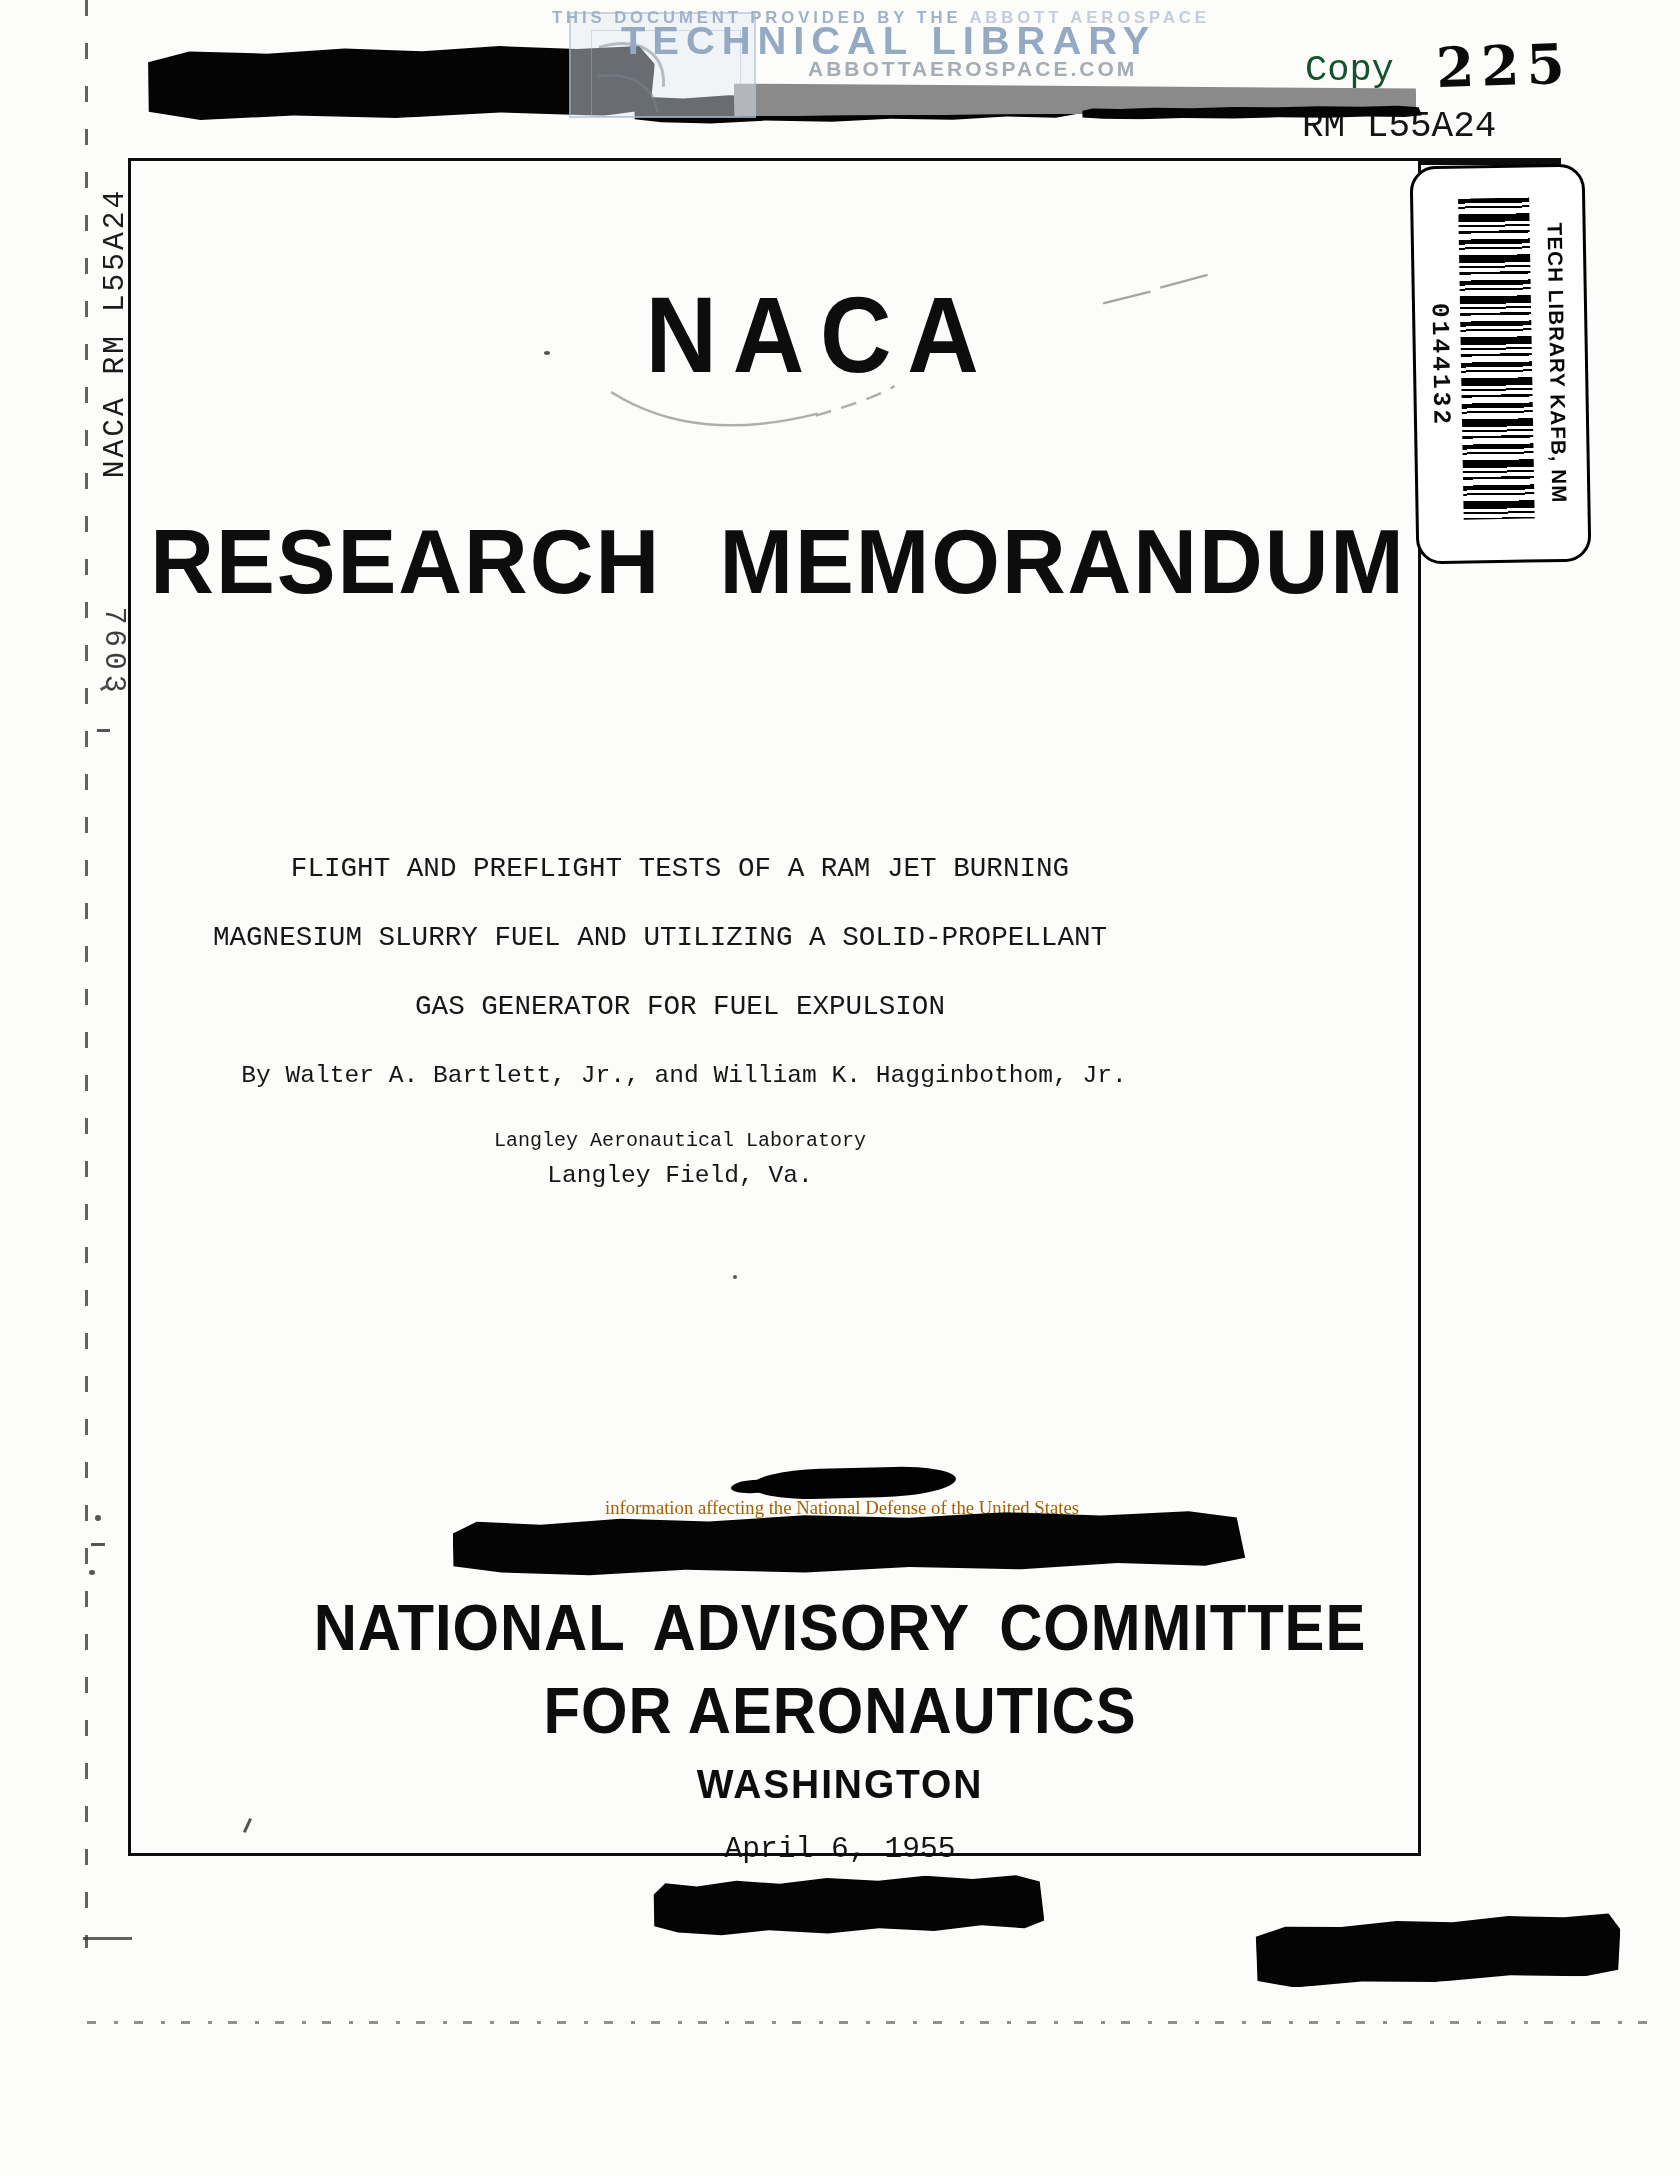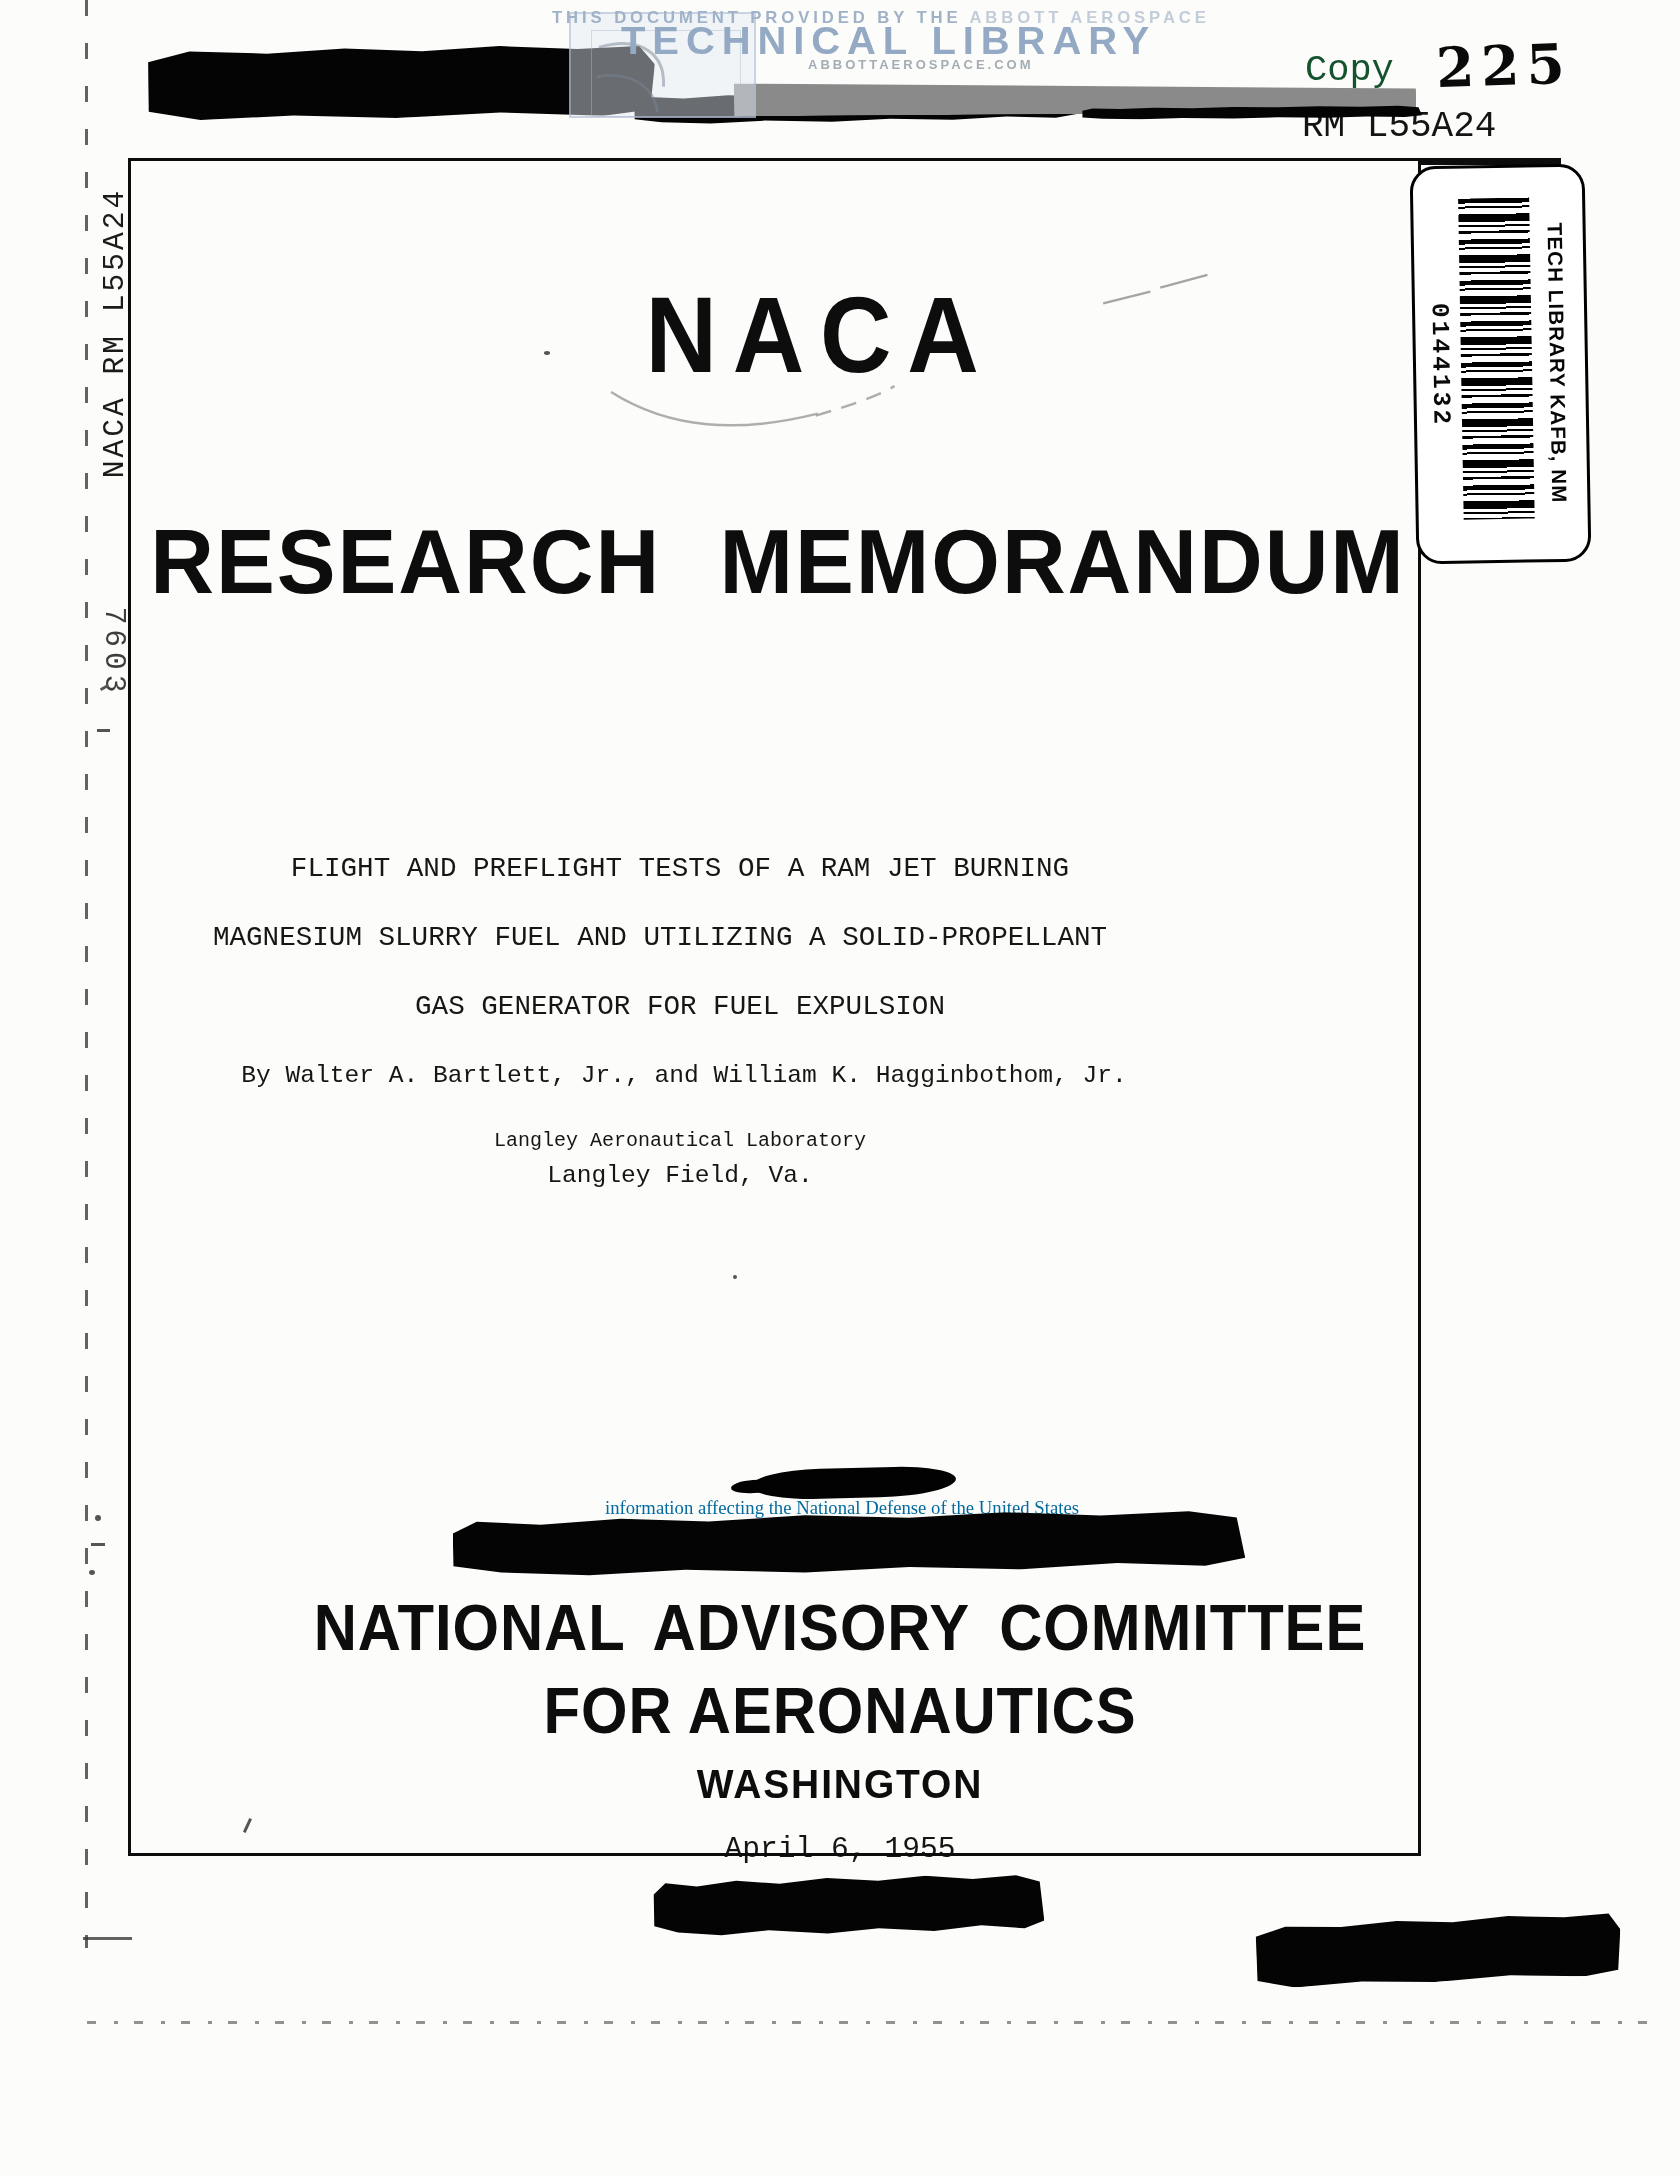--- a/index.html
+++ b/index.html
@@ -25,21 +25,21 @@
   
   .wm-logo{left:569px;top:11.8px;width:183px;height:102px;
     border:2px solid rgba(168,183,205,.55);background:rgba(228,235,245,.45);z-index:5;}
   .wm-logo-inner{left:591px;top:29.6px;width:148px;height:85px;
     border:1px solid rgba(168,183,205,.45);z-index:5;}
   .wm-line1{left:552px;top:7.9px;font-size:16.7px;font-weight:700;letter-spacing:3.9px;
     color:#9fb2c8;z-index:6;white-space:nowrap;}
   .wm-line1 .brand{color:#c2cdd9;}
   .wm-line2{left:621px;top:19.7px;font-size:40px;font-weight:700;letter-spacing:6.9px;
     color:#93a9c4;z-index:6;white-space:nowrap;transform:scaleY(.95);transform-origin:left top;}
-  .wm-line3{left:808px;top:57px;font-size:13px;font-weight:700;letter-spacing:3px;
+  .wm-line3{left:808px;top:57px;font-size:21px;font-weight:700;letter-spacing:3px;
     color:#a4acb4;z-index:6;white-space:nowrap;}
 
   
   .redact{background:#040404;}
   .rag1{clip-path:polygon(1% 28%,4% 10%,12% 16%,22% 8%,33% 14%,45% 6%,58% 12%,70% 5%,82% 12%,93% 7%,99% 18%,100% 82%,95% 94%,84% 88%,72% 96%,58% 90%,45% 97%,30% 90%,18% 97%,7% 91%,1% 80%);}
   .rag2{clip-path:polygon(2% 20%,10% 6%,25% 10%,40% 4%,55% 9%,70% 3%,85% 8%,97% 5%,100% 30%,99% 92%,90% 100%,70% 94%,50% 100%,30% 95%,12% 100%,2% 88%);}
   .redact-a{left:138px;top:45px;width:517px;height:73px;transform:rotate(-.6deg);z-index:4;}
   .redact-b{left:630px;top:91px;width:448px;height:31.5px;transform:rotate(-.8deg);z-index:4;}
   .redact-gray{left:734px;top:79px;width:682px;height:35px;background:#8a8a8a;
     clip-path:polygon(0 6%,100% 34%,100% 100%,0 100%);transform:rotate(-.4deg);z-index:4;}
@@ -88,21 +88,21 @@
   .byline{left:684px;top:1062px;font-size:24.6px;}
   .aff1{left:680px;top:1129px;font-size:20px;}
   .aff2{left:680px;top:1162px;font-size:24.6px;}
 
   
   .class-smudge{left:751px;top:1468px;width:205px;height:29.6px;background:#020202;
     border-radius:45% 40% 50% 45% / 70% 60% 75% 65%;transform:rotate(-1.5deg);z-index:3;}
   .class-smudge-tail{left:731px;top:1480px;width:45px;height:12.8px;background:#020202;
     border-radius:50%;transform:rotate(-4deg);z-index:3;}
   .frag-text{left:842px;top:1497px;transform:translateX(-50%);
-    font-family:"Liberation Serif",serif;font-size:18.7px;color:#0369a1;white-space:nowrap;z-index:2;}
+    font-family:"Liberation Serif",serif;font-size:18.7px;color:#a16207;white-space:nowrap;z-index:2;}
   .redact-main{left:445px;top:1511px;width:800px;height:63px;transform:rotate(-.7deg);z-index:3;}
 
   
   .org1{left:840px;top:1590px;transform:translateX(-50%) scaleX(.92);transform-origin:center top;
     font-size:65px;letter-spacing:1px;word-spacing:13.8px;}
   .org2{left:840px;top:1673px;transform:translateX(-50%) scaleX(.92);transform-origin:center top;
     font-size:65px;letter-spacing:1px;}
   .city{left:840px;top:1761px;transform:translateX(-50%) scaleX(.95);transform-origin:center top;
     font-size:41px;letter-spacing:2px;}
   .date{left:840px;top:1807px;transform:translateX(-50%);font-size:29.6px;color:#141414;white-space:nowrap;margin-top:25px;}

